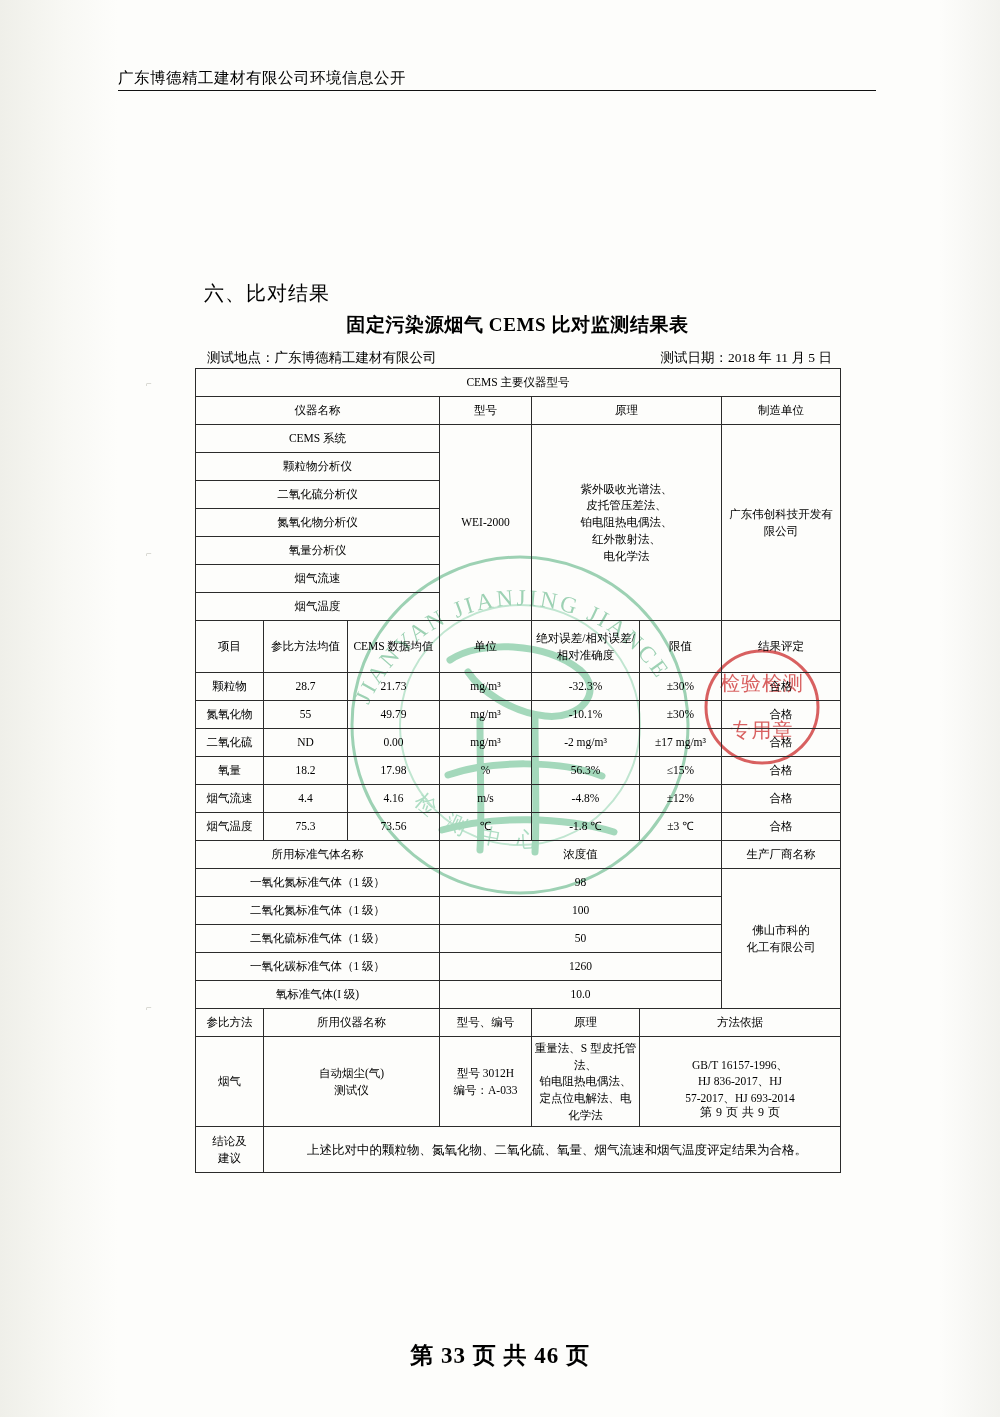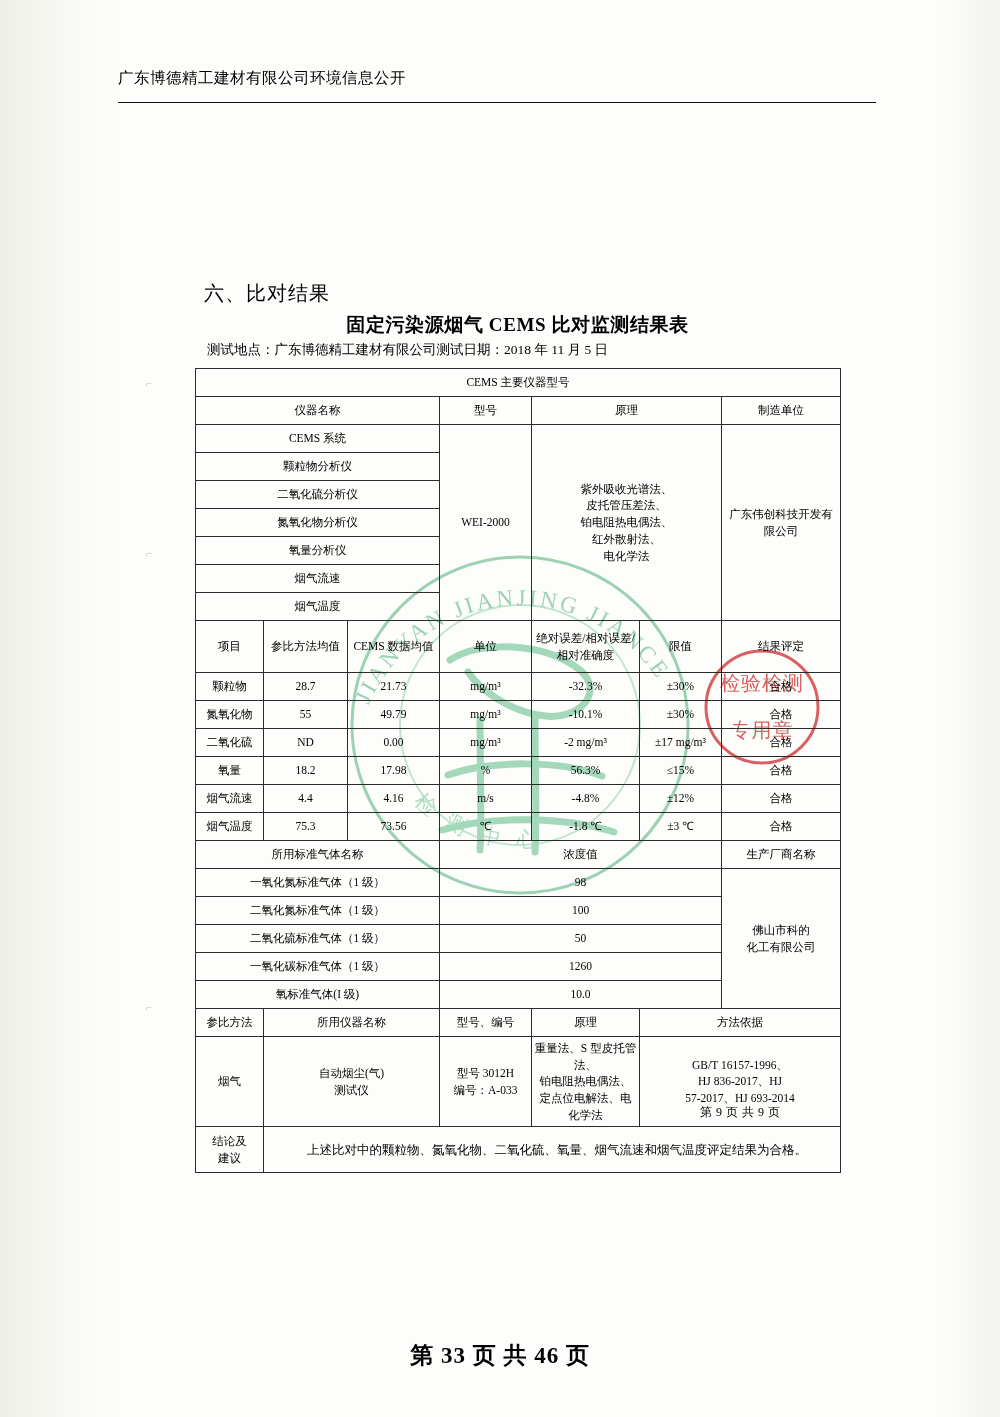--- a/index.html
+++ b/index.html
@@ -36,21 +36,21 @@
     pointer-events: none;
   }
 
   .doc-header {
     position: absolute;
     left: 118px;
     top: 68px;
     width: 758px;
     font-size: 15.5px;
     letter-spacing: 0.5px;
-    padding-bottom: 13px;
+    padding-bottom: 1px;
     border-bottom: 1.6px solid #111;
     font-family: "Liberation Sans", sans-serif;
   }
 
   .section-title {
     position: absolute;
     left: 204px;
     top: 280px;
     font-size: 20px;
     letter-spacing: 1px;
@@ -64,25 +64,25 @@
     width: 645px;
     text-align: center;
     font-size: 19px;
     font-weight: bold;
     letter-spacing: 0.6px;
   }
 
   .meta-row {
     position: absolute;
     left: 207px;
-    top: 341px;
+    top: 349px;
     width: 625px;
     font-size: 13.5px;
     display: flex;
-    justify-content: flex-start;
+    justify-content: space-between;
   }
   .meta-row span { white-space: nowrap; }
 
   table.main {
     position: absolute;
     left: 195px;
     top: 368px;
     width: 645px;
     border-collapse: collapse;
     font-size: 11.5px;

